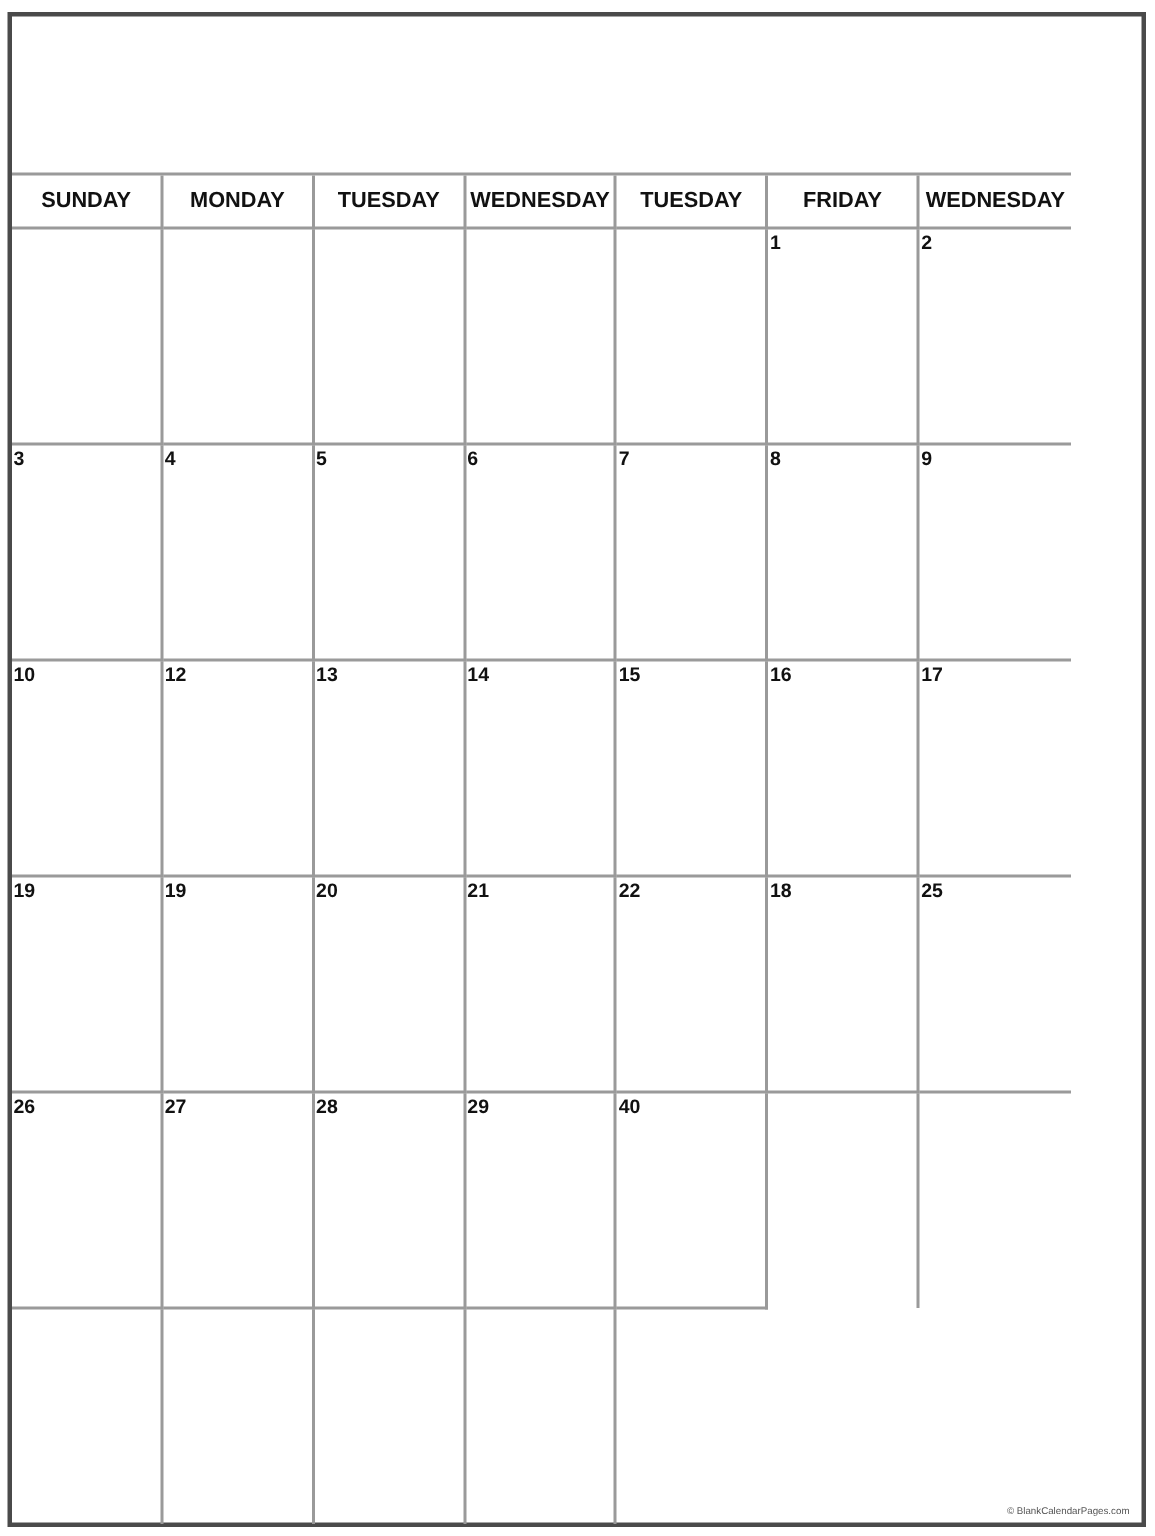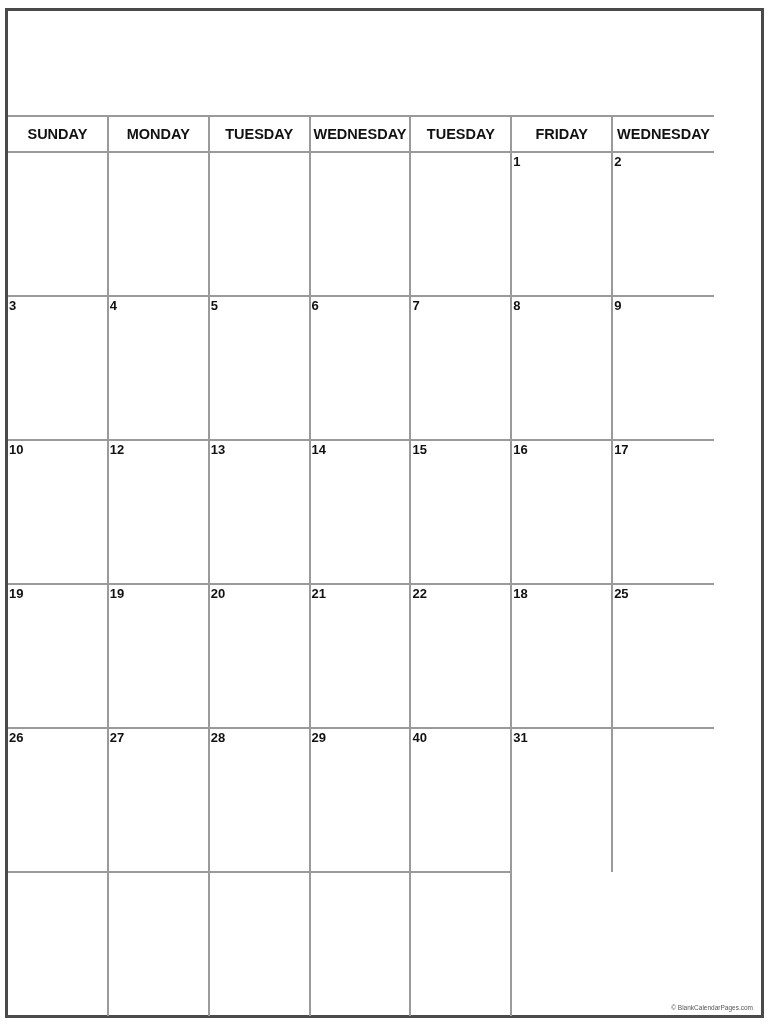--- a/index.html
+++ b/index.html
@@ -138,23 +138,20 @@
       <div class="cell">
         <span class="num">28</span>
       </div>
       <div class="cell">
         <span class="num">29</span>
       </div>
       <div class="cell">
         <span class="num">40</span>
       </div>
       <div class="cell last-row">
-        <span class="num">31</span>
-      </div>
-      <div class="cell last-row">
         <span class="num"></span>
       </div>
       <div class="cell last-row">
         <span class="num"></span>
       </div>
       <div class="cell last-row">
         <span class="num"></span>
       </div>
       <div class="cell last-row">
         <span class="num"></span>

